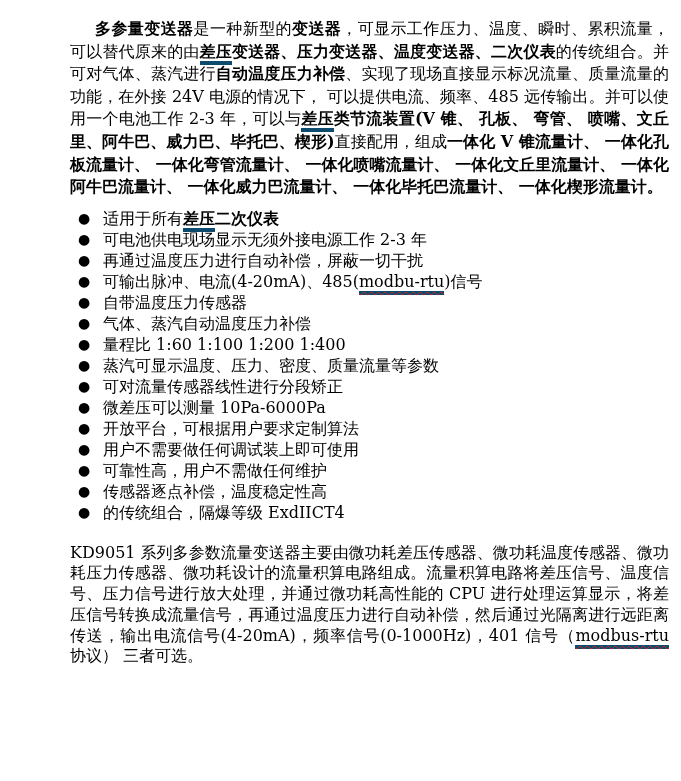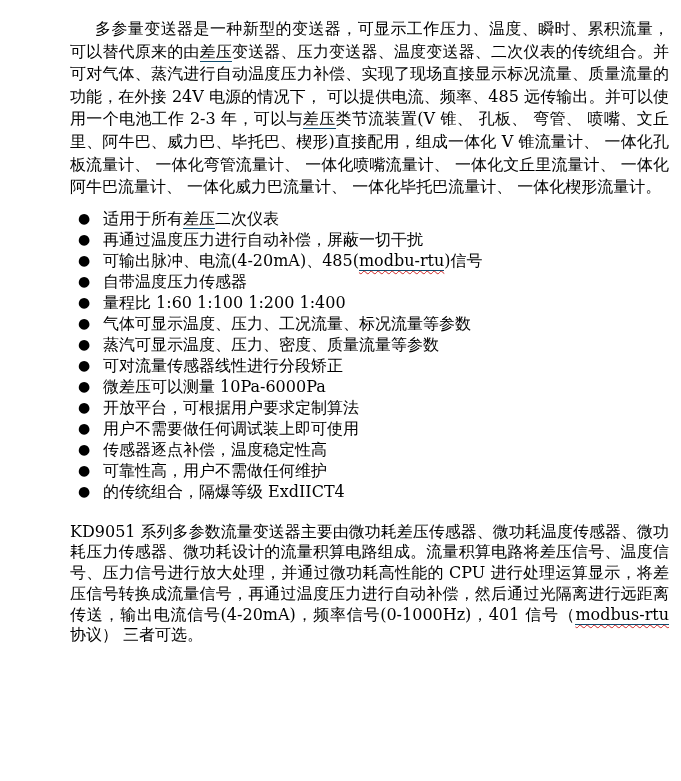--- a/index.html
+++ b/index.html
@@ -13,45 +13,46 @@
   .doc{padding:18px 12px 0 70px;}
   .para{margin:0;text-align:justify;}
   .intro{line-height:22.6px;text-indent:25px;}
   .outro{line-height:20.7px;margin-top:20px;}
   .features{margin-top:9px;padding-left:8px;}
   .feature-item{line-height:21px;white-space:nowrap;}
   .bullet{
     display:inline-block;width:15px;margin-right:10px;
     font-size:14px;line-height:21px;vertical-align:1px;
   }
-  .b{font-weight:normal;}
-  .u{border-bottom:1px solid #0c4a6e;}
+  .b{font-weight:bold;}
+  .u{border-bottom:4px solid #0c4a6e;}
   .q{
     text-decoration-line:underline;
     text-decoration-style:wavy;
     text-decoration-color:#cc2222;
     text-decoration-thickness:1px;
     text-underline-offset:4px;
   }
 </style>
 </head>
 <body>
 
 <div class="doc">
   <p class="para intro"><span class="b">多参量变送器</span><span>是一种新型的</span><span class="b">变送器</span><span>，可显示工作压力、温度、瞬时、累积流量，可以替代原来的由</span><span class="b u">差压</span><span class="b">变送器、压力变送器、温度变送器、二次仪表</span><span>的传统组合。并可对气体、蒸汽进行</span><span class="b">自动温度压力补偿</span><span>、实现了现场直接显示标况流量、质量流量的功能，在外接 24V 电源的情况下， 可以提供电流、频率、485 远传输出。并可以使用一个电池工作 2-3 年，可以与</span><span class="b u">差压</span><span class="b">类节流装置(V 锥、 孔板、 弯管、 喷嘴、文丘里、阿牛巴、威力巴、毕托巴、楔形)</span><span>直接配用，组成</span><span class="b">一体化 V 锥流量计、 一体化孔板流量计、 一体化弯管流量计、 一体化喷嘴流量计、 一体化文丘里流量计、 一体化阿牛巴流量计、 一体化威力巴流量计、 一体化毕托巴流量计、 一体化楔形流量计。</span></p>
   <div class="features">
       <div class="feature-item"><span class="bullet">●</span><span><span>适用于所有</span><span class="b u">差压</span><span class="b">二次仪表</span></span></div>
+      <div class="feature-item"><span class="bullet">●</span><span><span>可电池供电现场显示无须外接电源工作 2-3 年</span></span></div>
       <div class="feature-item"><span class="bullet">●</span><span><span>再通过温度压力进行自动补偿，屏蔽一切干扰</span></span></div>
       <div class="feature-item"><span class="bullet">●</span><span><span>可输出脉冲、电流(4-20mA)、485(</span><span class="u q">modbu-rtu</span><span>)信号</span></span></div>
       <div class="feature-item"><span class="bullet">●</span><span><span>自带温度压力传感器</span></span></div>
+      <div class="feature-item"><span class="bullet">●</span><span><span>气体、蒸汽自动温度压力补偿</span></span></div>
       <div class="feature-item"><span class="bullet">●</span><span><span>量程比 1:60 1:100 1:200 1:400</span></span></div>
-      <div class="feature-item"><span class="bullet">●</span><span><span>气体可显示温度、压力、工况流量、标况流量等参数</span></span></div>
       <div class="feature-item"><span class="bullet">●</span><span><span>蒸汽可显示温度、压力、密度、质量流量等参数</span></span></div>
       <div class="feature-item"><span class="bullet">●</span><span><span>可对流量传感器线性进行分段矫正</span></span></div>
       <div class="feature-item"><span class="bullet">●</span><span><span>微差压可以测量 10Pa-6000Pa</span></span></div>
       <div class="feature-item"><span class="bullet">●</span><span><span>开放平台，可根据用户要求定制算法</span></span></div>
       <div class="feature-item"><span class="bullet">●</span><span><span>用户不需要做任何调试装上即可使用</span></span></div>
+      <div class="feature-item"><span class="bullet">●</span><span><span>可靠性高，用户不需做任何维护</span></span></div>
       <div class="feature-item"><span class="bullet">●</span><span><span>传感器逐点补偿，温度稳定性高</span></span></div>
-      <div class="feature-item"><span class="bullet">●</span><span><span>可靠性高，用户不需做任何维护</span></span></div>
       <div class="feature-item"><span class="bullet">●</span><span><span>的传统组合，隔爆等级 ExdIICT4</span></span></div>
     </div>
   <p class="para outro"><span>KD9051 系列多参数流量变送器主要由微功耗差压传感器、微功耗温度传感器、微功耗压力传感器、微功耗设计的流量积算电路组成。流量积算电路将差压信号、温度信号、压力信号进行放大处理，并通过微功耗高性能的 CPU 进行处理运算显示，将差压信号转换成流量信号，再通过温度压力进行自动补偿，然后通过光隔离进行远距离传送，输出电流信号(4-20mA)，频率信号(0-1000Hz)，401 信号（</span><span class="u q">modbus-rtu</span><span> 协议） 三者可选。</span></p>
 </div>
 
 </body></html>

